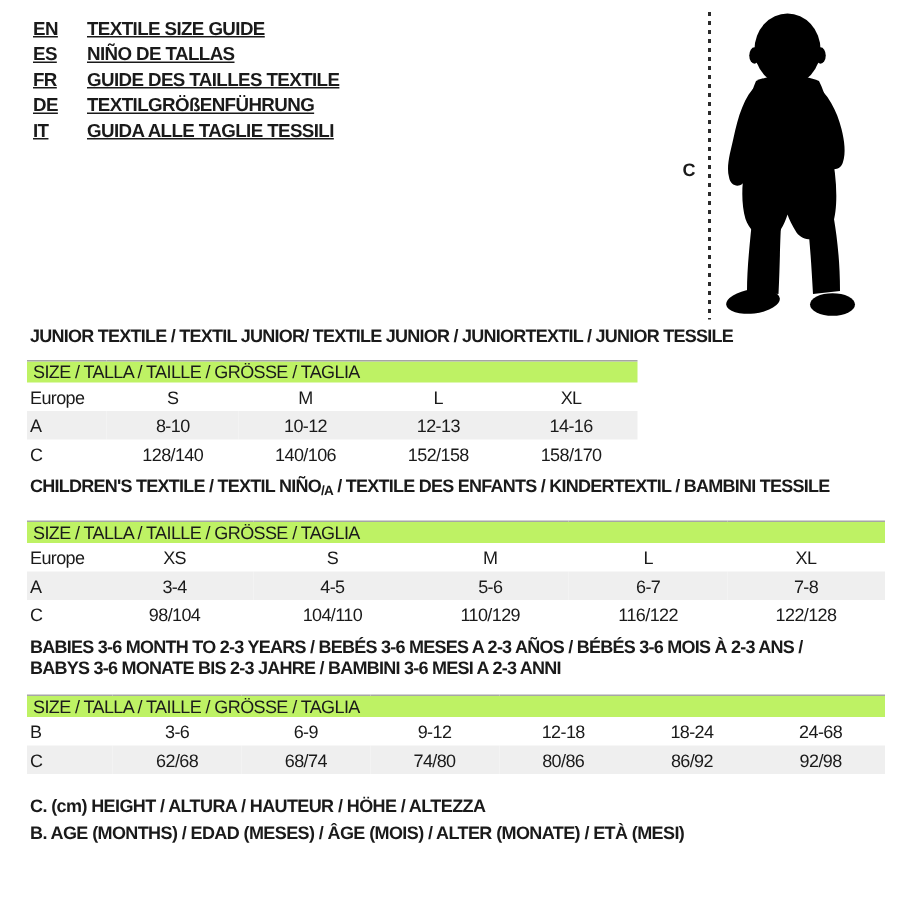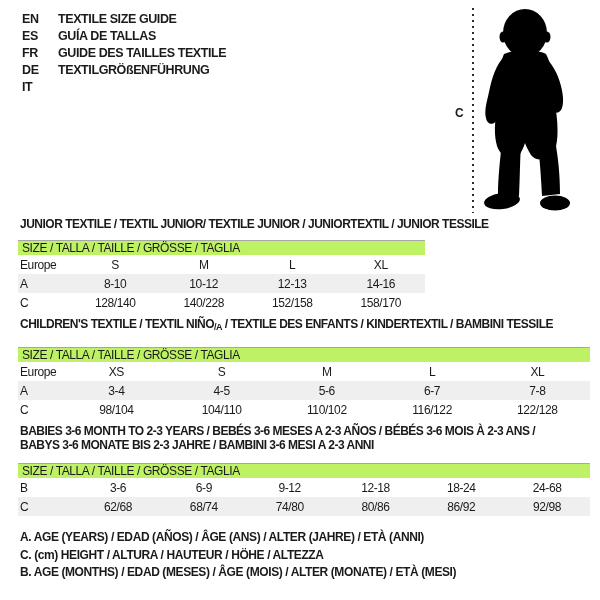--- a/index.html
+++ b/index.html
@@ -1,20 +1,20 @@
 <!DOCTYPE html>
 <html><head>
 <meta charset="utf-8">
 <style>
   html,body{margin:0;padding:0;background:#fff;}
   .canvas{position:relative;width:600px;height:600px;background:#ffffff;overflow:hidden;
           font-family:"Liberation Sans","DejaVu Sans",sans-serif;color:#1a1a1a;
           letter-spacing:-0.4px;}
   
-  .langs{position:absolute;left:22px;top:11px;}
+  .langs{position:absolute;left:22px;top:11px;text-decoration:underline;}
   .lrow{display:flex;height:17px;line-height:17px;font-weight:700;font-size:12.5px;}
   .lcode{width:36px;}
   
   .dots{position:absolute;left:472px;top:8px;width:2px;height:205px;
         background:repeating-linear-gradient(to bottom,#2b2b2b 0 2.5px,transparent 2.5px 6px);}
   .hlabel{position:absolute;left:455px;top:106px;font-weight:700;font-size:12px;}
   .baby{position:absolute;left:478px;top:6px;}
   
   .stitle{position:absolute;left:20px;white-space:nowrap;font-weight:700;font-size:12px;
           letter-spacing:-0.5px;line-height:14px;}
@@ -39,32 +39,33 @@
 
 <div class="canvas">
 
   <div class="langs">
     <div class="lrow">
       <span class="lcode">EN</span>
       <span class="lname">TEXTILE SIZE GUIDE</span>
     </div>
     <div class="lrow">
       <span class="lcode">ES</span>
-      <span class="lname">GUÍA DE TALLAS</span>
+      <span class="lname">NIÑO DE TALLAS</span>
     </div>
     <div class="lrow">
       <span class="lcode">FR</span>
       <span class="lname">GUIDE DES TAILLES TEXTILE</span>
     </div>
     <div class="lrow">
       <span class="lcode">DE</span>
       <span class="lname">TEXTILGRÖßENFÜHRUNG</span>
     </div>
     <div class="lrow">
       <span class="lcode">IT</span>
+      <span class="lname">GUIDA ALLE TAGLIE TESSILI</span>
     </div>
   </div>
 
   <div class="dots"></div>
   <span class="hlabel">C</span>
   <svg class="baby" width="94" height="206" viewBox="0 0 94 206">
     <g fill="#000000">
       <ellipse cx="47" cy="27" rx="22" ry="24"></ellipse>
       <ellipse cx="25" cy="31" rx="3.5" ry="5.5"></ellipse>
       <ellipse cx="69" cy="31" rx="3.5" ry="5.5"></ellipse>
@@ -103,21 +104,21 @@
     <tr class="shade">
       <td class="lab">A</td>
       <td>8-10</td>
       <td>10-12</td>
       <td>12-13</td>
       <td>14-16</td>
     </tr>
     <tr>
       <td class="lab">C</td>
       <td>128/140</td>
-      <td>140/228</td>
+      <td>140/106</td>
       <td>152/158</td>
       <td>158/170</td>
     </tr>
   </tbody>
     </table>
 
   <div class="stitle" style="top:317px">
     <span>CHILDREN'S TEXTILE / TEXTIL NIÑO</span><span class="sub">/A</span><span> / TEXTILE DES ENFANTS / KINDERTEXTIL / BAMBINI TESSILE</span>
   </div>
   <table class="t t2">
@@ -146,21 +147,21 @@
       <td>3-4</td>
       <td>4-5</td>
       <td>5-6</td>
       <td>6-7</td>
       <td>7-8</td>
     </tr>
     <tr>
       <td class="lab">C</td>
       <td>98/104</td>
       <td>104/110</td>
-      <td>110/102</td>
+      <td>110/129</td>
       <td>116/122</td>
       <td>122/128</td>
     </tr>
   </tbody>
     </table>
 
   <div class="stitle" style="top:424px">
     <div>BABIES 3-6 MONTH TO 2-3 YEARS / BEBÉS 3-6 MESES A 2-3 AÑOS / BÉBÉS 3-6 MOIS À 2-3 ANS /</div>
     <div>BABYS 3-6 MONATE BIS 2-3 JAHRE / BAMBINI 3-6 MESI A 2-3 ANNI</div>
   </div>
@@ -193,18 +194,17 @@
       <td>68/74</td>
       <td>74/80</td>
       <td>80/86</td>
       <td>86/92</td>
       <td>92/98</td>
     </tr>
   </tbody>
     </table>
 
   <div class="foot">
-    <div>A. AGE (YEARS) / EDAD (AÑOS) / ÂGE (ANS) / ALTER (JAHRE) / ETÀ (ANNI)</div>
     <div>C. (cm) HEIGHT / ALTURA / HAUTEUR / HÖHE / ALTEZZA</div>
     <div>B. AGE (MONTHS) / EDAD (MESES) / ÂGE (MOIS) / ALTER (MONATE) / ETÀ (MESI)</div>
   </div>
 
 </div>
 
 </body></html>

